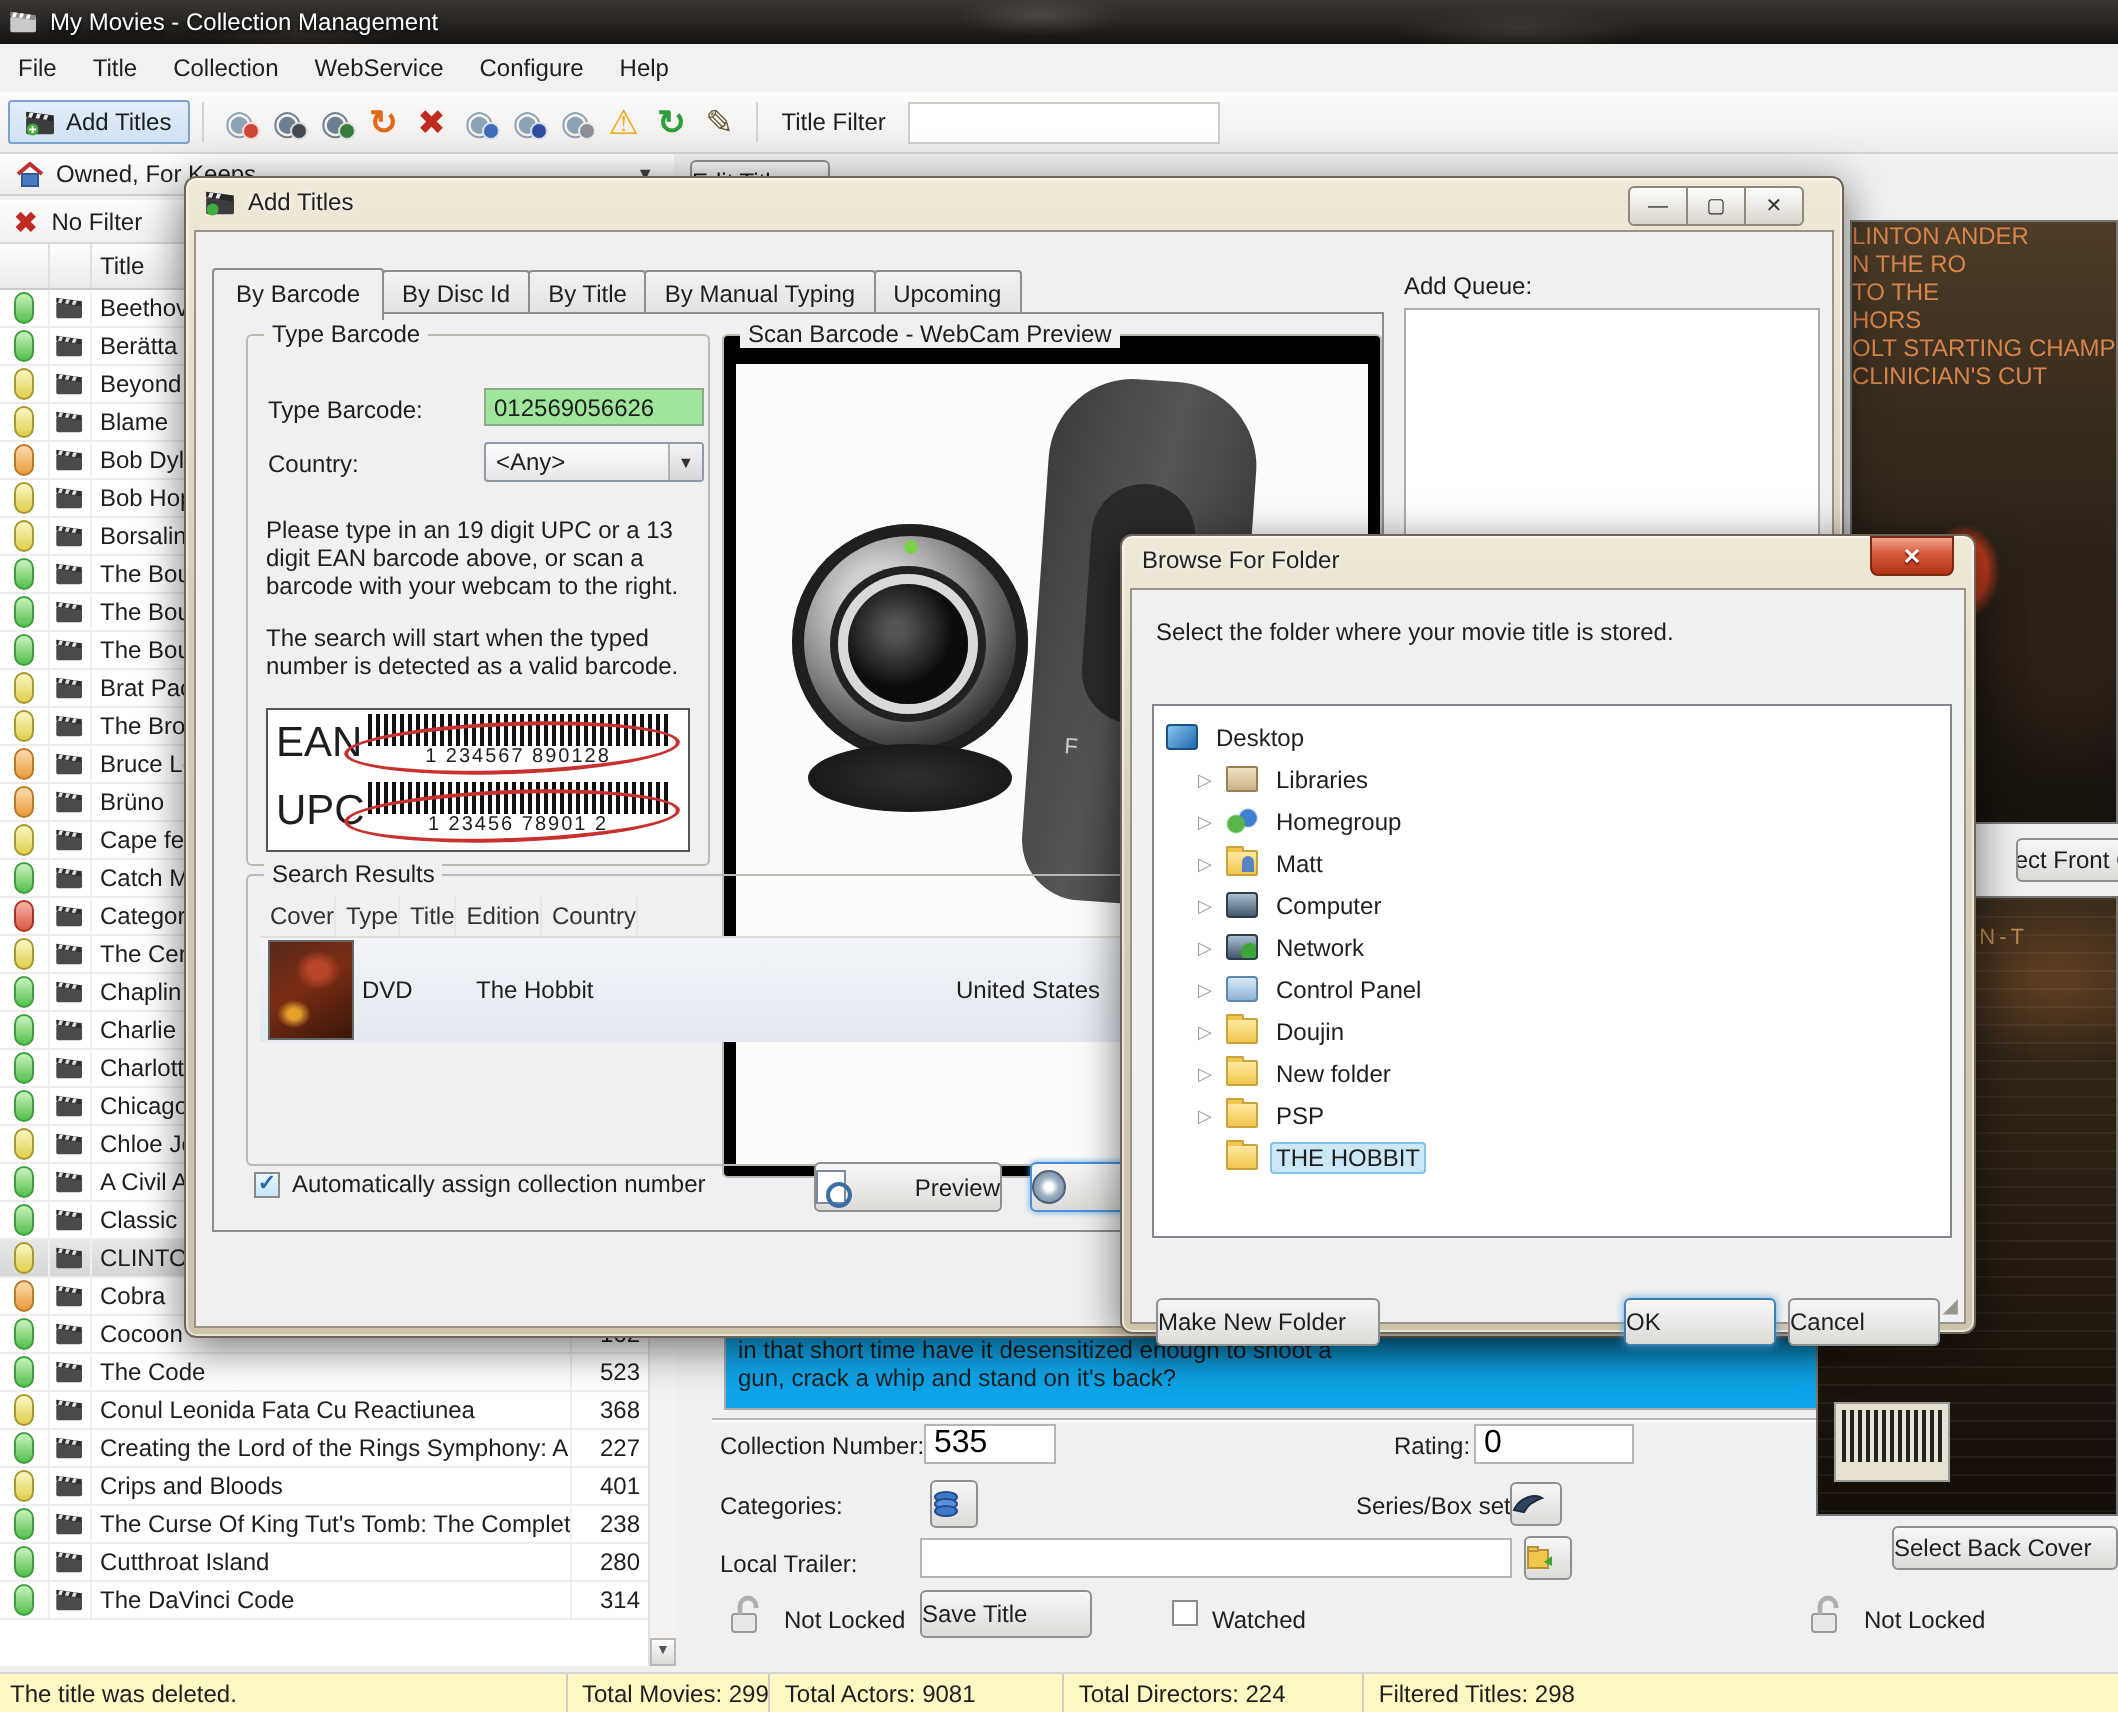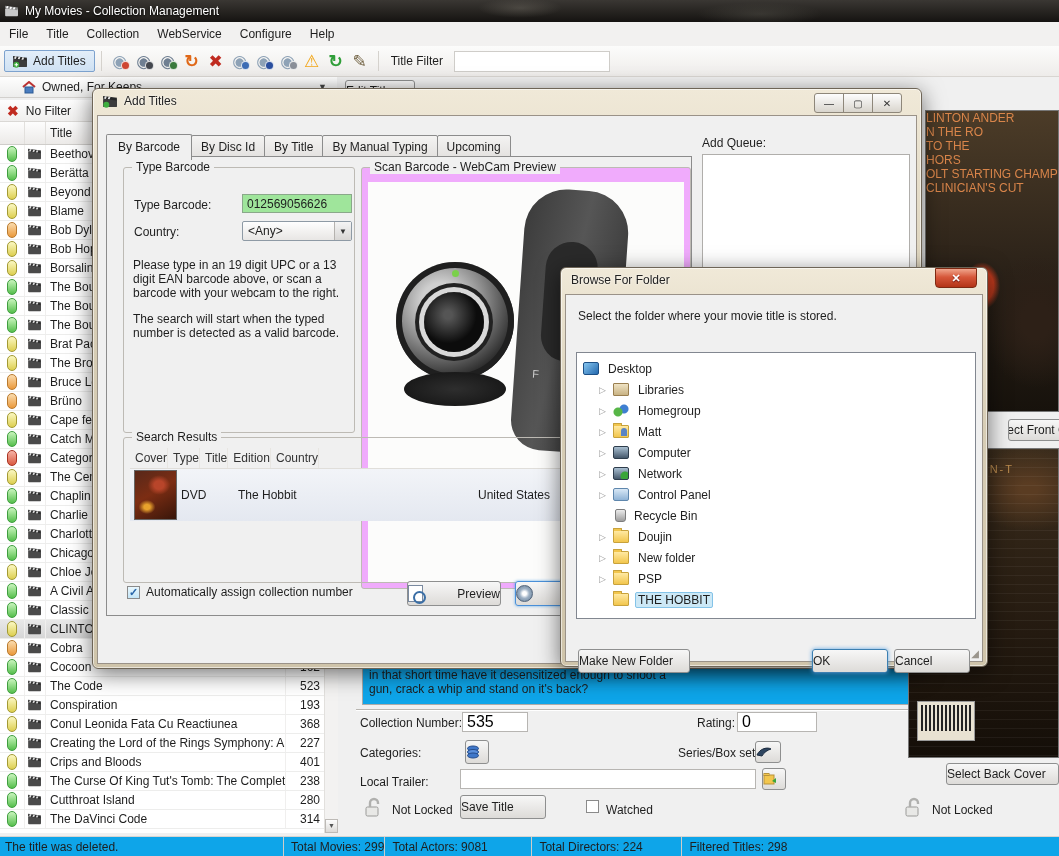--- a/index.html
+++ b/index.html
@@ -26,21 +26,21 @@
     border:1px solid #7da2ce;border-radius:2px}
   .tsep{width:1px;height:20px;background:#d5d2cd;margin:0 3px}
   .tbi{width:24px;height:22px;display:inline-flex;align-items:center;justify-content:center;position:relative}
   .tbi .g{font-size:17px;line-height:1}
   .tbi .badge{position:absolute;right:2px;bottom:2px;width:7px;height:7px;border-radius:50%;border:1px solid rgba(255,255,255,.8)}
   #filterlbl{margin:0 8px 0 6px}
   #filterinput{width:150px;height:17px;background:#fff;border:1px solid #cfcdc9}
 
   
   #collsel{left:0;top:77px;width:337px;height:21px;background:linear-gradient(#fefefe,#ededec);
-    border-bottom:1px solid #d2d0cd;display:flex;align-items:center;gap:6px;padding-left:22px;box-sizing:border-box}
+    border-bottom:1px solid #d2d0cd;display:flex;align-items:center;gap:6px;padding-left:8px;box-sizing:border-box}
   #collsel .arr{margin-left:auto;margin-right:10px;font-size:9px;color:#444}
   #nofilter{left:0;top:100px;width:337px;height:22px;background:linear-gradient(#fdfdfd,#f0efee);
     border-bottom:1px solid #dad8d5;display:flex;align-items:center;gap:7px;padding-left:7px;box-sizing:border-box}
   #nofilter .x{color:#c02b20;font-size:14px;font-weight:bold}
   #colheader{left:0;top:122px;width:337px;height:23px;background:linear-gradient(#fdfdfd,#eceae8);
     border-bottom:1px solid #cfcdca;display:flex;align-items:center;box-sizing:border-box}
   #colheader .h1{width:24px;height:100%;border-right:1px solid #e2e0dd}
   #colheader .h2{width:20px;height:100%;border-right:1px solid #e2e0dd}
   #colheader .ht{flex:1;padding-left:4px}
   #colheader .hn{width:51px;height:100%;border-left:1px solid #e2e0dd}
@@ -56,21 +56,21 @@
   .pill-green{background:linear-gradient(#c9f5bd,#55bf4c);border-color:#3f9e3f}
   .pill-yellow{background:linear-gradient(#fbf8c2,#ddcf50);border-color:#a39a33}
   .pill-orange{background:linear-gradient(#fbdcae,#ea993b);border-color:#b97a2e}
   .pill-red{background:linear-gradient(#f7b3a6,#d95a40);border-color:#aa3322}
   #listscroll{left:324px;top:145px;width:13px;height:688px;background:#f3f2f1;border-left:1px solid #e2e0dd}
   #listscroll .sa{position:absolute;left:0;width:13px;height:14px;background:linear-gradient(#fdfdfd,#dcdad7);
      border:1px solid #bdbab6;box-sizing:border-box;font-size:7px;color:#555;text-align:center;line-height:12px}
   #listscroll .thumb{position:absolute;left:1px;top:170px;width:11px;height:90px;background:linear-gradient(90deg,#e8e6e4,#cfccc8);border:1px solid #b3b0ac;border-radius:2px}
 
   
-  #statusbar{left:0;top:836px;width:1059px;height:20px;background:#0ea5e9;border-top:1px solid #d8d5d1;
+  #statusbar{left:0;top:836px;width:1059px;height:20px;background:#fef9c3;border-top:1px solid #d8d5d1;
     display:flex;align-items:center;font-size:12px}
   #statusbar .msg{width:283px;padding-left:5px;box-sizing:border-box}
   #statusbar .stat{padding-left:7px;border-left:1px solid #cfccc8;box-sizing:border-box;height:100%;display:flex;align-items:center}
   #statusbar .stat:nth-child(2){width:147px}
   #statusbar .stat:nth-child(3){width:150px}
   #statusbar .stat:nth-child(4){width:157px}
 
   
   .btn{background:linear-gradient(#f7f7f7,#dddbd8);border:1px solid #8e8f8f;border-radius:3px;
     display:inline-flex;align-items:center;justify-content:space-between;font-size:12px;box-sizing:border-box}
@@ -132,21 +132,21 @@
   #adddlg{left:92px;top:88px;width:828px;height:579px;z-index:10}
   #adddlg .winbtns{left:722px}
   .tabs{position:absolute;left:8px;top:18px;display:flex;align-items:center}
   .tab{padding:4px 9px;background:linear-gradient(#f4f3f2,#e3e1df);border:1px solid #8c8c8c;margin-right:-1px;
     border-radius:2px 2px 0 0;position:relative;font-size:12px}
   .tab.selected{background:#f0f0f0;padding:5px 11px 6px;border-bottom:none;z-index:2}
   #tabpage{position:absolute;left:8px;top:40px;width:584px;height:458px;border:1px solid #8c8c8c;background:#f0f0f0}
   .group{position:absolute;border:1px solid #bdbab4;border-radius:3px}
   .group>.glabel{position:absolute;top:-8px;left:8px;background:#f0f0f0;padding:0 4px;font-size:12px}
   #grp-type{left:16px;top:10px;width:230px;height:264px}
-  #grp-cam{left:254px;top:10px;width:328px;height:420px;background:#f0abfc}
+  #grp-cam{left:254px;top:10px;width:328px;height:420px;background:#000000}
   #grp-res{left:16px;top:280px;width:566px;height:144px}
   .green-input{position:absolute;left:118px;top:26px;width:110px;height:19px;background:#9fe59b;border:1px solid #8aa88a;
     box-sizing:border-box;padding:2px 4px;font-size:12px}
   .combo{position:absolute;left:118px;top:53px;width:110px;height:20px;background:linear-gradient(#fefefe,#e8e6e4);
     border:1px solid #8e9aa5;border-radius:2px;box-sizing:border-box;display:flex;align-items:center;padding-left:5px}
   .combo .carr{margin-left:auto;width:16px;align-self:stretch;display:flex;align-items:center;justify-content:center;
     background:linear-gradient(#f4f4f4,#d8d6d4);border-left:1px solid #b5b2ae;font-size:8px;color:#333}
   .para{position:absolute;left:9px;width:212px;line-height:14px;font-size:12px}
   #bcbox{position:absolute;left:9px;top:186px;width:210px;height:70px;background:#fff;border:1px solid #555}
   .bcrow{position:relative;height:34px;display:flex;align-items:stretch}
@@ -751,34 +751,20 @@
     <span class="c1">
         <span class="pill pill-yellow"></span>
       </span>
     <span class="c2">
       <svg width="14" height="12" viewBox="0 0 16 14">
         <rect y="4" width="15" height="9" rx="1" fill="#4a4a4a"></rect>
         <path d="M0 1 L15 3 L14.4 6 L0 4 Z" fill="#2e2e2e"></path>
         <path d="M2 1.3 L4 1.6 L3 4.2 L1 3.9 Z M6 1.9 L8 2.2 L7 4.7 L5 4.4 Z M10 2.5 L12 2.8 L11 5.2 L9 5 Z" fill="#ddd"></path>
       </svg>
     </span>
-    <span class="title">Conspiration</span>
-    <span class="num">193</span>
-  </div>
-    <div class="lrow">
-    <span class="c1">
-        <span class="pill pill-yellow"></span>
-      </span>
-    <span class="c2">
-      <svg width="14" height="12" viewBox="0 0 16 14">
-        <rect y="4" width="15" height="9" rx="1" fill="#4a4a4a"></rect>
-        <path d="M0 1 L15 3 L14.4 6 L0 4 Z" fill="#2e2e2e"></path>
-        <path d="M2 1.3 L4 1.6 L3 4.2 L1 3.9 Z M6 1.9 L8 2.2 L7 4.7 L5 4.4 Z M10 2.5 L12 2.8 L11 5.2 L9 5 Z" fill="#ddd"></path>
-      </svg>
-    </span>
     <span class="title">Conul Leonida Fata Cu Reactiunea</span>
     <span class="num">368</span>
   </div>
     <div class="lrow">
     <span class="c1">
         <span class="pill pill-green"></span>
       </span>
     <span class="c2">
       <svg width="14" height="12" viewBox="0 0 16 14">
         <rect y="4" width="15" height="9" rx="1" fill="#4a4a4a"></rect>
@@ -975,20 +961,38 @@
         <span class="glabel">Type Barcode</span>
         <span class="flabel" style="left:10px;top:30px">Type Barcode:</span>
         <span class="green-input">012569056626</span>
         <span class="flabel" style="left:10px;top:57px">Country:</span>
         <span class="combo">
           <span>&lt;Any&gt;</span>
           <span class="carr">▼</span>
         </span>
         <div class="para" style="top:90px">Please type in an 19 digit UPC or a 13 digit EAN barcode above, or scan a barcode with your webcam to the right.</div>
         <div class="para" style="top:144px">The search will start when the typed number is detected as a valid barcode.</div>
+        <div id="bcbox">
+          <div class="bcrow">
+            <span class="bclabel">EAN</span>
+            <span class="bcbars">
+                <span class="stripes" style="display:block"></span>
+              <span class="digits" style="display:block">1 234567 890128</span>
+              </span>
+            <span class="redellipse"></span>
+          </div>
+          <div class="bcrow">
+            <span class="bclabel">UPC</span>
+            <span class="bcbars">
+                <span class="stripes" style="display:block"></span>
+              <span class="digits" style="display:block">1 23456 78901 2</span>
+              </span>
+            <span class="redellipse"></span>
+          </div>
+        </div>
       </div>
 
       <div class="group" id="grp-cam">
         <span class="glabel">Scan Barcode - WebCam Preview</span>
         <div id="camart">
           <div class="scanner">
             <span class="pad"></span>
               <span class="dot"></span>
               <span class="f">F</span>
           </div>
@@ -1079,25 +1083,20 @@
         <div class="trow">
         <span class="twisty">▷</span>
         <span class="ti ti-network"></span>
         <span class="tlabel">Network</span>
       </div>
         <div class="trow">
         <span class="twisty">▷</span>
         <span class="ti ti-control"></span>
         <span class="tlabel">Control Panel</span>
       </div>
-        <div class="trow no-arrow">
-        <span class="twisty">▷</span>
-        <span class="ti ti-bin"></span>
-        <span class="tlabel">Recycle Bin</span>
-      </div>
         <div class="trow">
         <span class="twisty">▷</span>
         <span class="ti ti-folder"></span>
         <span class="tlabel">Doujin</span>
       </div>
         <div class="trow">
         <span class="twisty">▷</span>
         <span class="ti ti-folder"></span>
         <span class="tlabel">New folder</span>
       </div>

